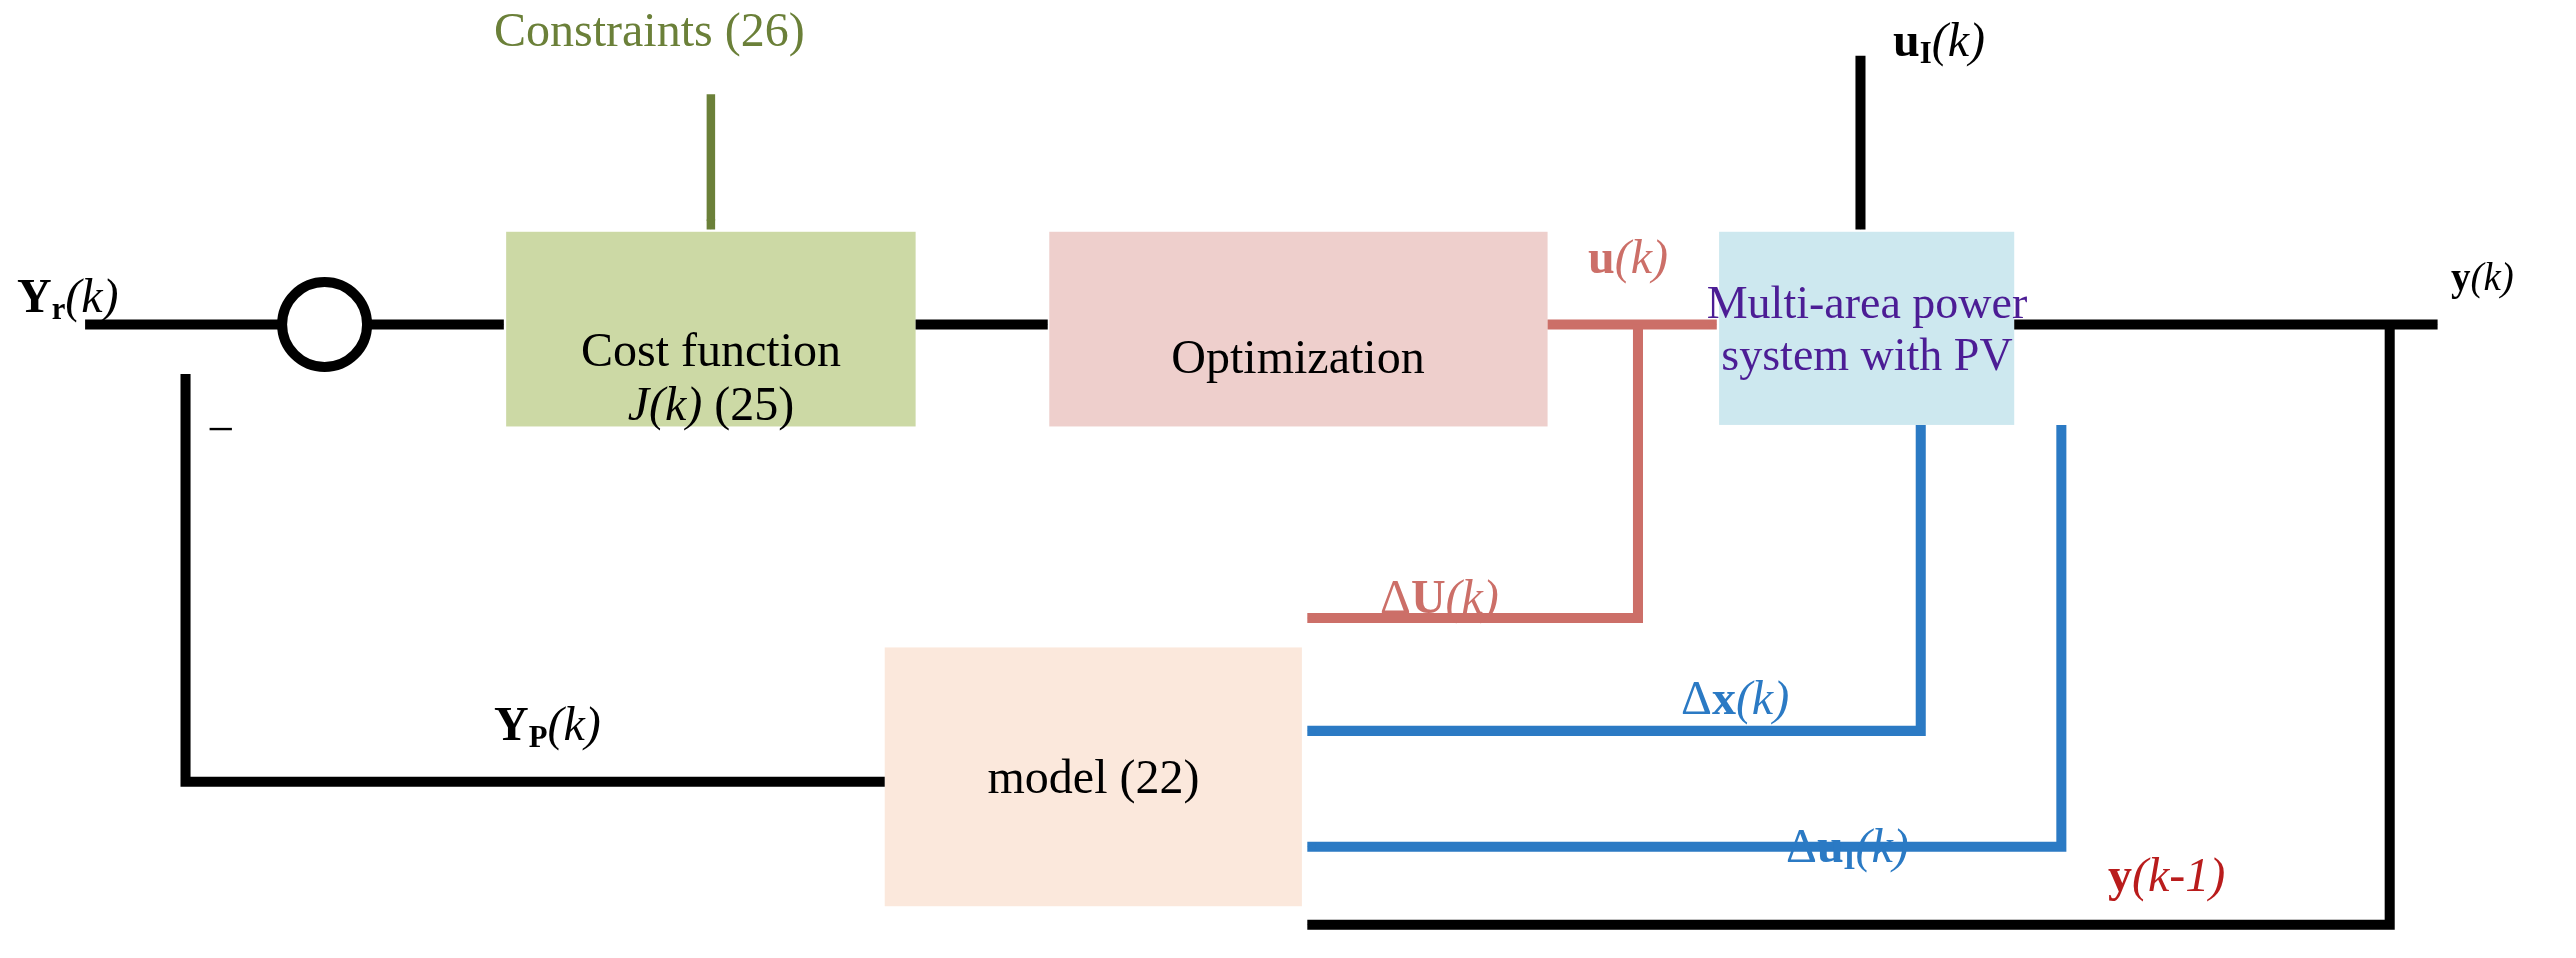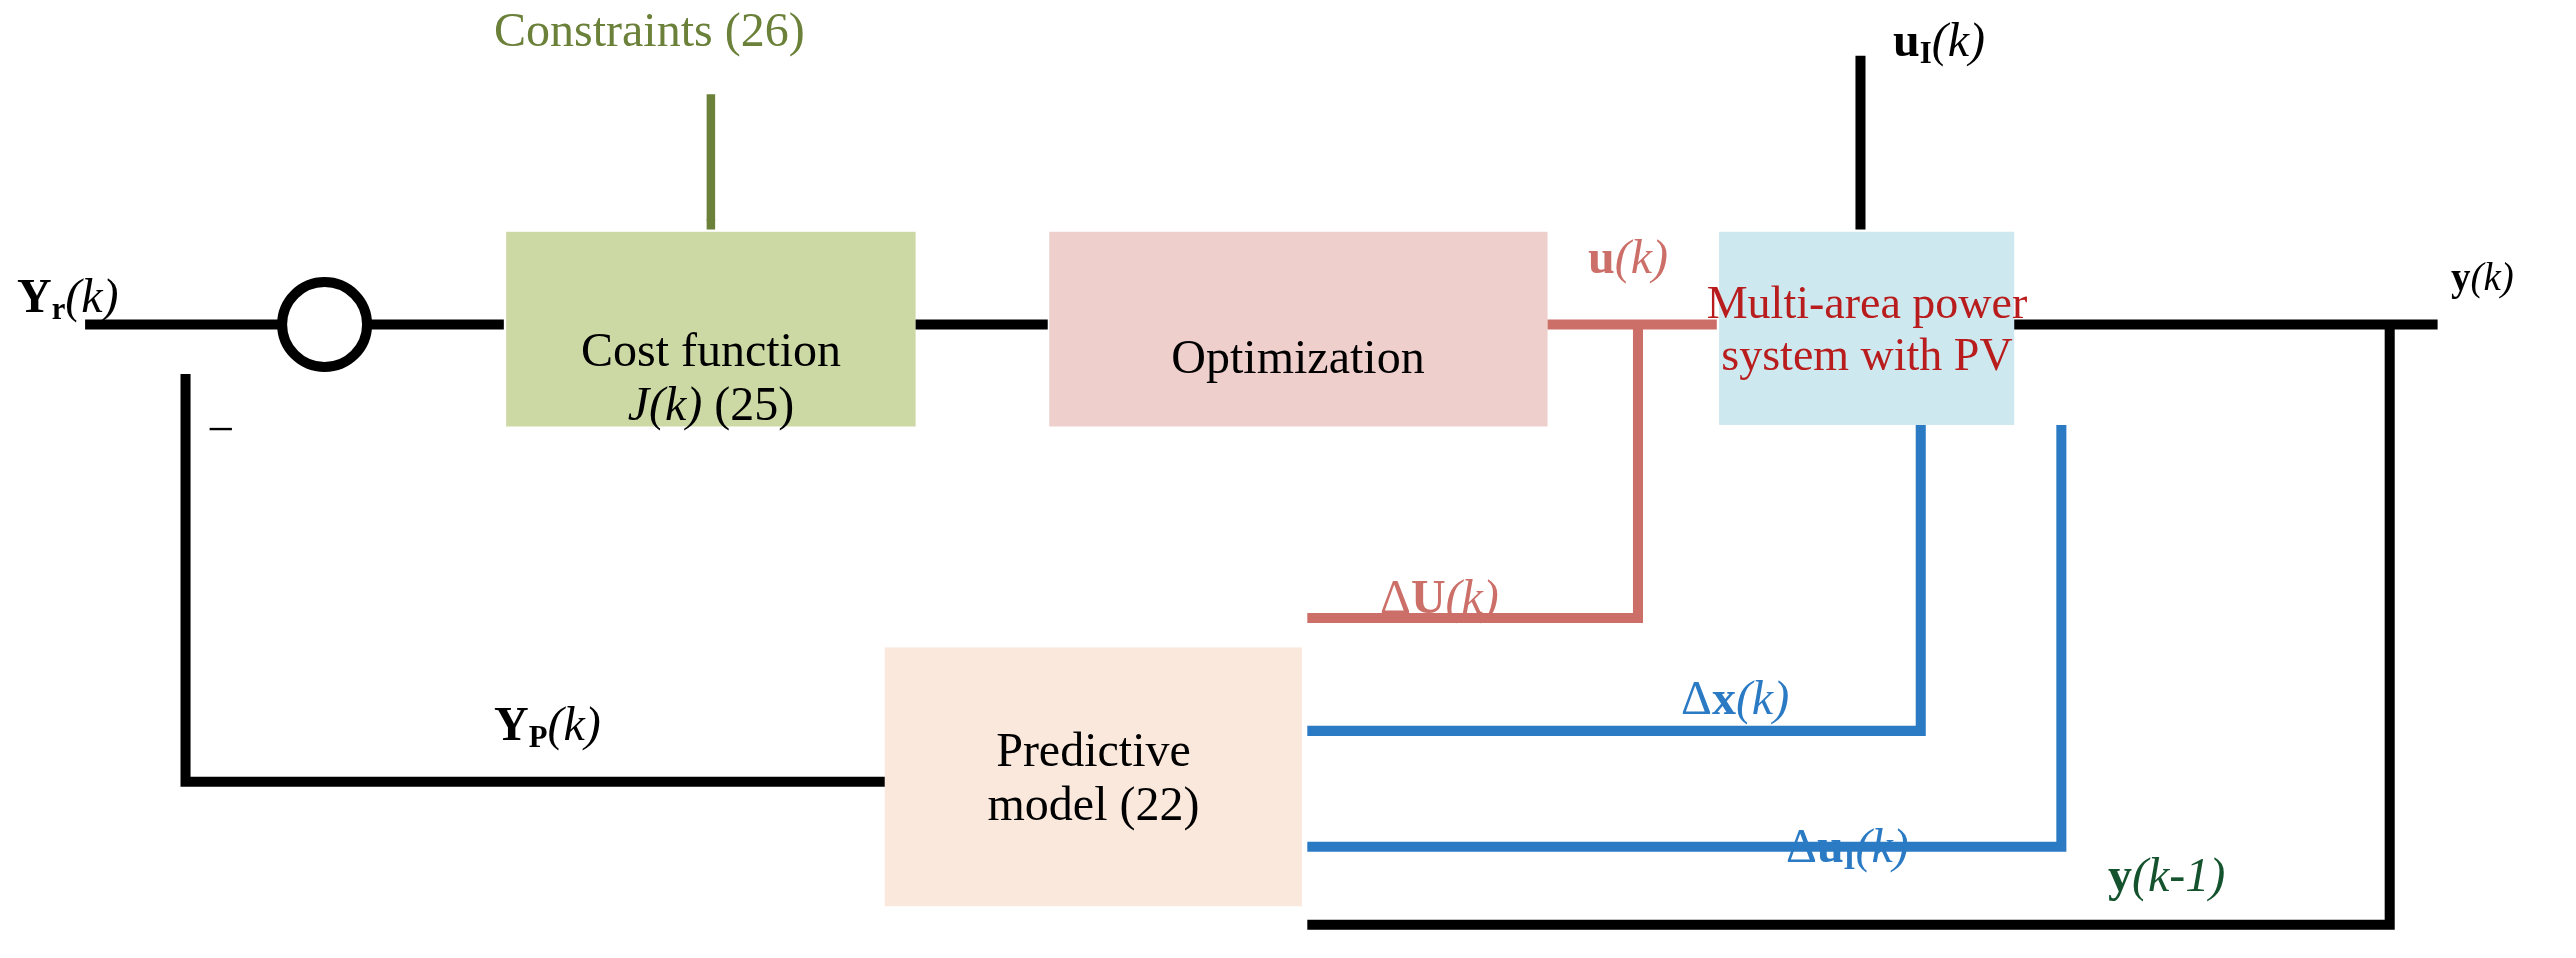--- a/index.html
+++ b/index.html
@@ -67,27 +67,26 @@
     <span>
       <span class="it">J(k)</span>
       <span>(25)</span>
     </span>
   </div>
 
   <div class="blocktext" style="left:1049px;top:232px;width:498px;height:249px;font-size:48px;color:#000;">
     <span>Optimization</span>
   </div>
 
-  <div class="blocktext" style="left:1704px;top:232px;width:326px;height:193px;font-size:46px;color:#b91c1c;">
+  <div class="blocktext" style="left:1704px;top:232px;width:326px;height:193px;font-size:46px;color:#4c1d95;">
     <span>Multi-area power</span>
     <span>system with PV</span>
   </div>
 
   <div class="blocktext" style="left:885px;top:647px;width:417px;height:259px;font-size:48px;color:#000;">
-    <span>Predictive</span>
     <span>model (22)</span>
   </div>
 
   <div class="lbl" style="left:494px;top:6.2px;font-size:48px;color:#6b8039;">Constraints (26)</div>
 
   <div class="lbl" style="left:17px;top:232px;font-size:48px;color:#000;margin-top:40px;">
     <span class="bd">Y</span><sub class="bd">r</sub><span class="it">(k)</span>
   </div>
 
   <div class="lbl" style="left:207px;top:405px;font-size:48px;color:#000;">−</div>
@@ -113,18 +112,18 @@
   </div>
 
   <div class="lbl" style="left:1786px;top:782px;font-size:48px;color:#2b7ac4;margin-top:40px;">
     <span>Δ</span><span class="bd">u</span><sub class="bd">I</sub><span class="it">(k)</span>
   </div>
 
   <div class="lbl" style="left:494px;top:700px;font-size:48px;color:#000;">
     <span class="bd">Y</span><sub class="bd">P</sub><span class="it">(k)</span>
   </div>
 
-  <div class="lbl" style="left:2108px;top:851px;font-size:48px;color:#14532d;">
+  <div class="lbl" style="left:2108px;top:851px;font-size:48px;color:#b91c1c;">
     <span class="bd">y</span><span class="it">(k-1)</span>
   </div>
 
 </div>
 
 
 </body></html>

